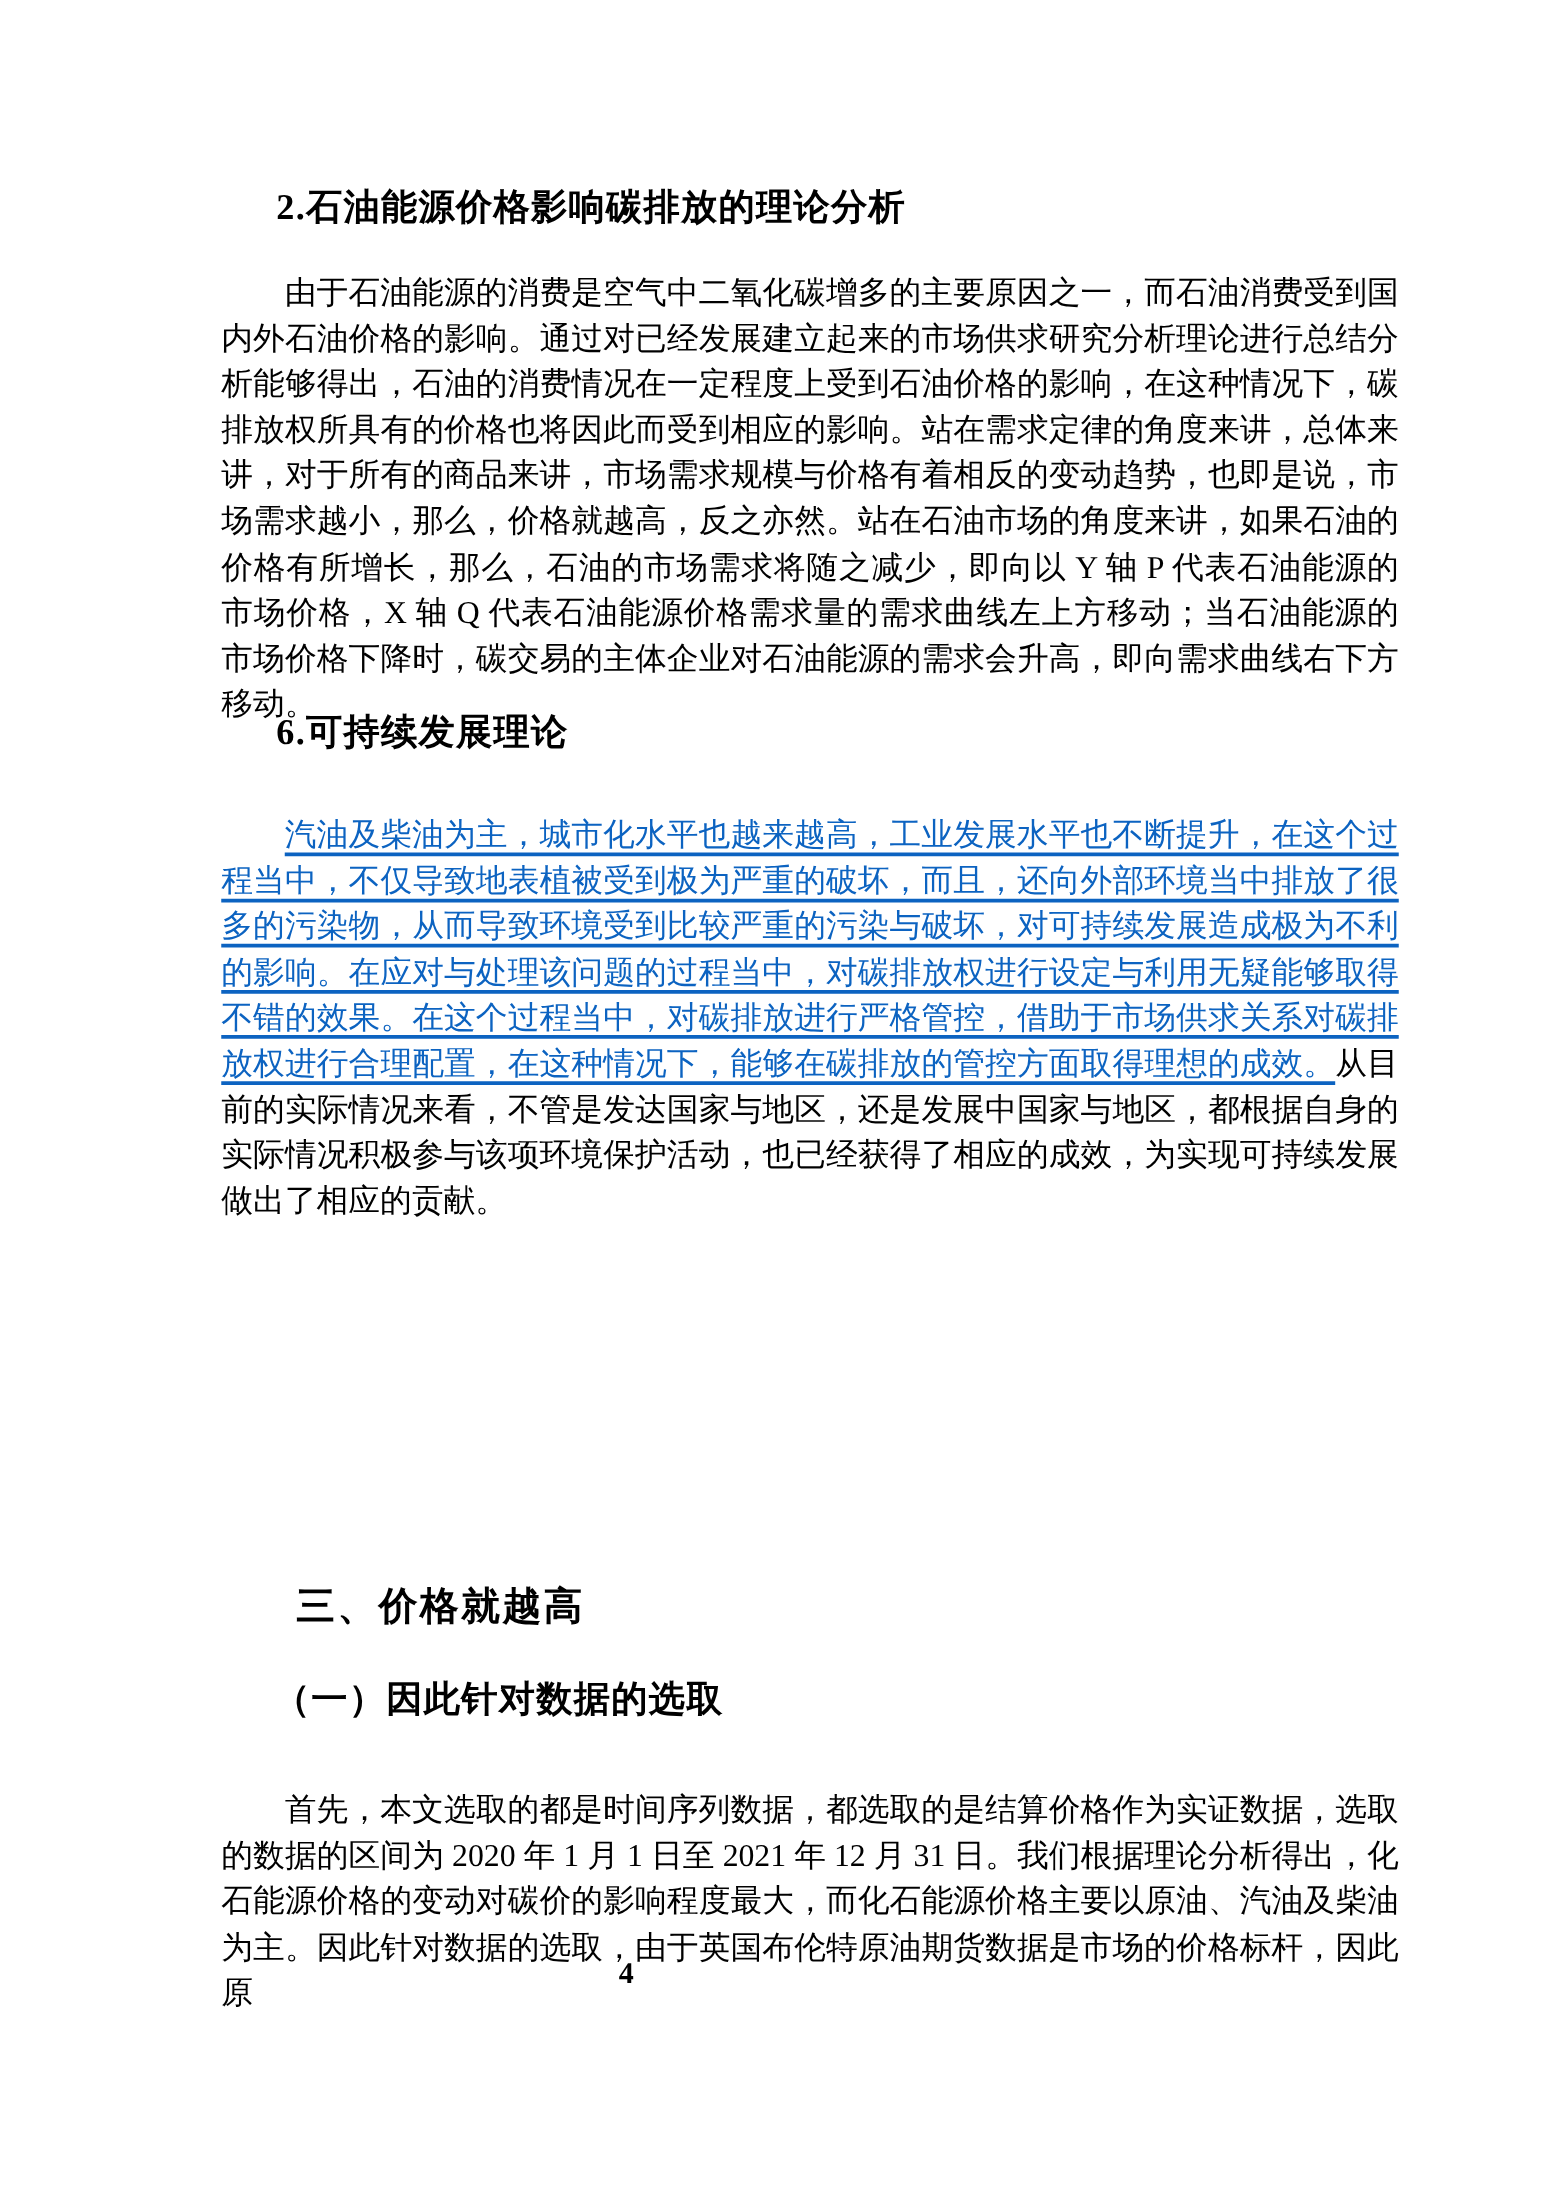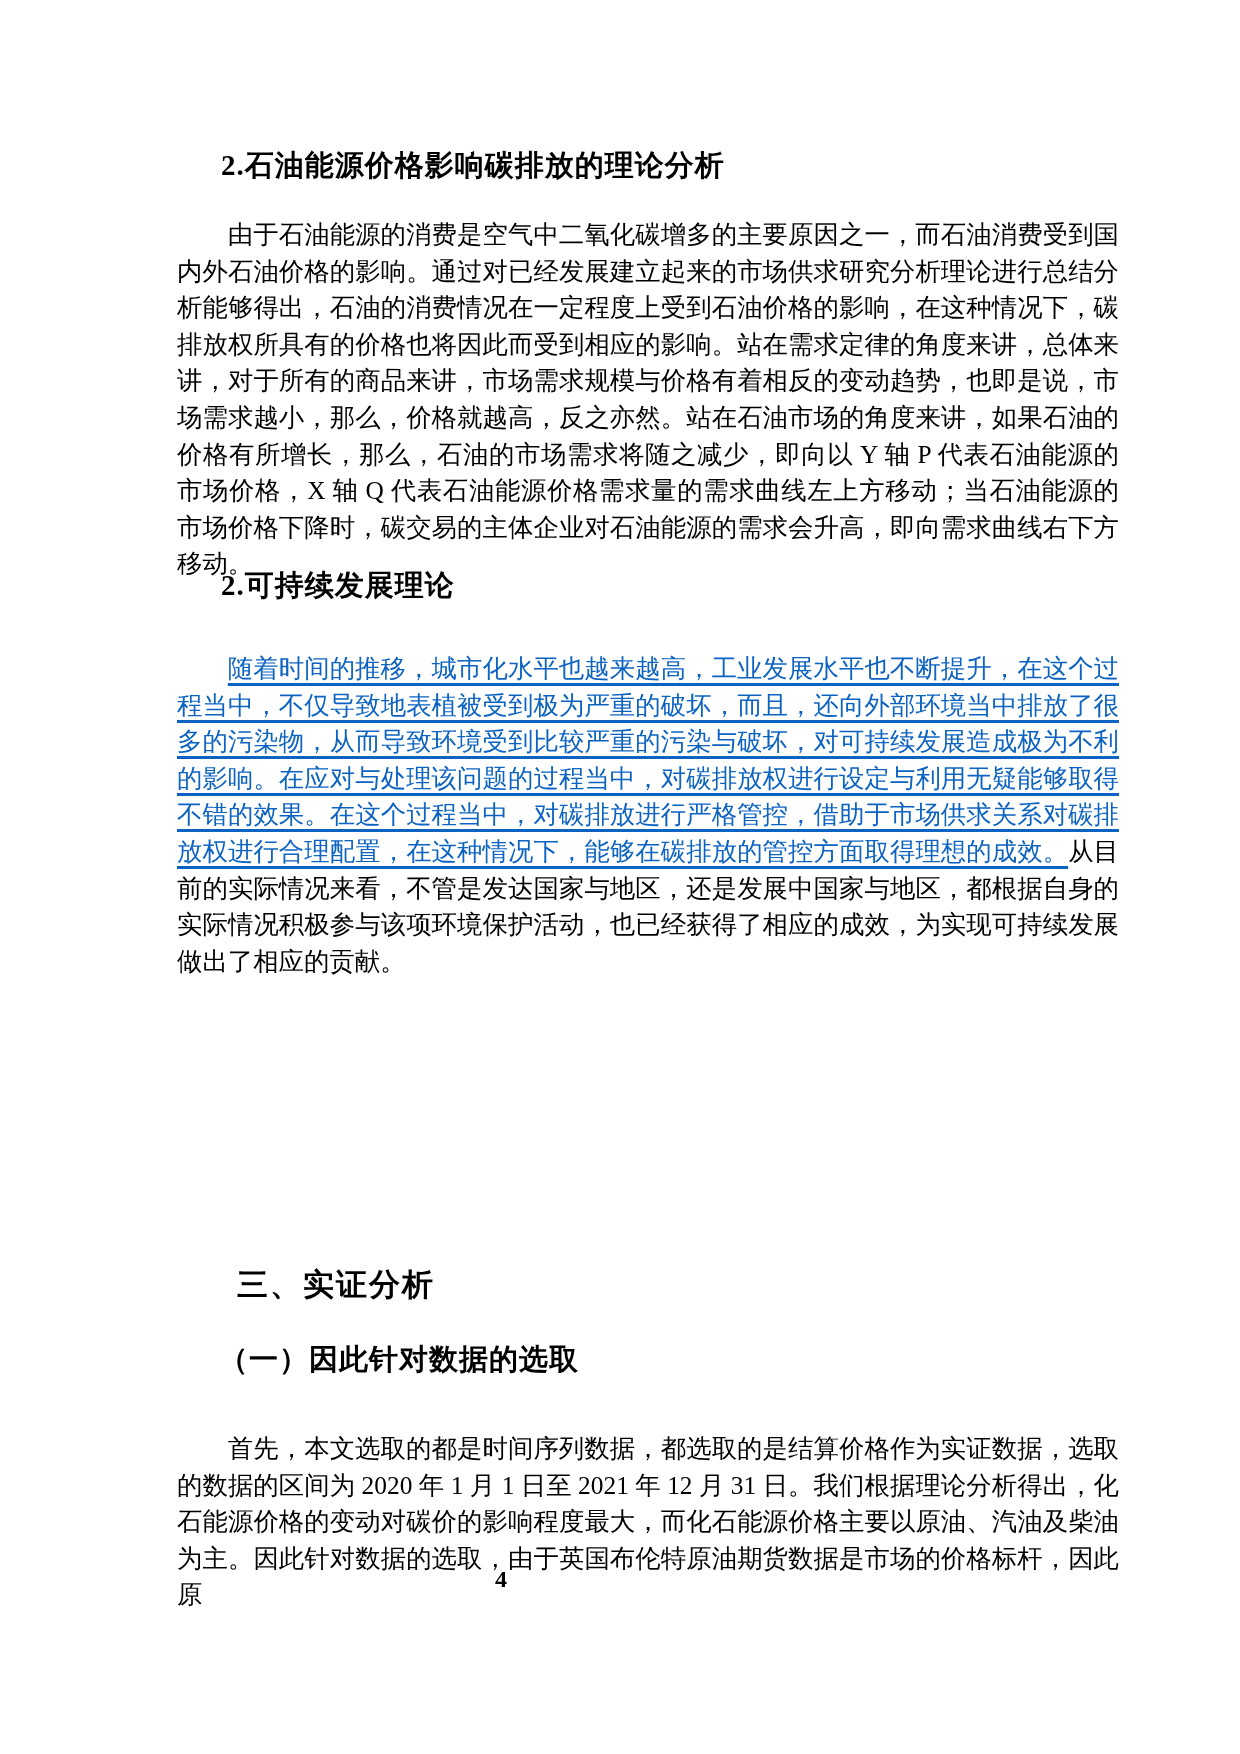--- a/index.html
+++ b/index.html
@@ -60,25 +60,25 @@
 </head>
 <body>
 
 <div class="page">
   <div class="content">
 
     <h3 class="block heading h-num">2.石油能源价格影响碳排放的理论分析</h3>
 
     <p class="block body-text p-oil">由于石油能源的消费是空气中二氧化碳增多的主要原因之一，而石油消费受到国内外石油价格的影响。通过对已经发展建立起来的市场供求研究分析理论进行总结分析能够得出，石油的消费情况在一定程度上受到石油价格的影响，在这种情况下，碳排放权所具有的价格也将因此而受到相应的影响。站在需求定律的角度来讲，总体来讲，对于所有的商品来讲，市场需求规模与价格有着相反的变动趋势，也即是说，市场需求越小，那么，价格就越高，反之亦然。站在石油市场的角度来讲，如果石油的价格有所增长，那么，石油的市场需求将随之减少，即向以 Y 轴 P 代表石油能源的市场价格，X 轴 Q 代表石油能源价格需求量的需求曲线左上方移动；当石油能源的市场价格下降时，碳交易的主体企业对石油能源的需求会升高，即向需求曲线右下方移动。</p>
 
-    <h3 class="block heading h-num2">2.可持续发展理论</h3>
+    <h3 class="block heading h-num2">6.可持续发展理论</h3>
 
-    <p class="block body-text p-sustain"><span class="linked">随着时间的推移，城市化水平也越来越高，工业发展水平也不断提升，在这个过程当中，不仅导致地表植被受到极为严重的破坏，而且，还向外部环境当中排放了很多的污染物，从而导致环境受到比较严重的污染与破坏，对可持续发展造成极为不利的影响。在应对与处理该问题的过程当中，对碳排放权进行设定与利用无疑能够取得不错的效果。在这个过程当中，对碳排放进行严格管控，借助于市场供求关系对碳排放权进行合理配置，在这种情况下，能够在碳排放的管控方面取得理想的成效。</span><span>从目前的实际情况来看，不管是发达国家与地区，还是发展中国家与地区，都根据自身的实际情况积极参与该项环境保护活动，也已经获得了相应的成效，为实现可持续发展做出了相应的贡献。</span></p>
+    <p class="block body-text p-sustain"><span class="linked">汽油及柴油为主，城市化水平也越来越高，工业发展水平也不断提升，在这个过程当中，不仅导致地表植被受到极为严重的破坏，而且，还向外部环境当中排放了很多的污染物，从而导致环境受到比较严重的污染与破坏，对可持续发展造成极为不利的影响。在应对与处理该问题的过程当中，对碳排放权进行设定与利用无疑能够取得不错的效果。在这个过程当中，对碳排放进行严格管控，借助于市场供求关系对碳排放权进行合理配置，在这种情况下，能够在碳排放的管控方面取得理想的成效。</span><span>从目前的实际情况来看，不管是发达国家与地区，还是发展中国家与地区，都根据自身的实际情况积极参与该项环境保护活动，也已经获得了相应的成效，为实现可持续发展做出了相应的贡献。</span></p>
 
-    <h2 class="block heading h-chap">三、实证分析</h2>
+    <h2 class="block heading h-chap">三、价格就越高</h2>
 
     <h3 class="block heading h-sub">（一）因此针对数据的选取</h3>
 
     <p class="block body-text p-data">首先，本文选取的都是时间序列数据，都选取的是结算价格作为实证数据，选取的数据的区间为 2020 年 1 月 1 日至 2021 年 12 月 31 日。我们根据理论分析得出，化石能源价格的变动对碳价的影响程度最大，而化石能源价格主要以原油、汽油及柴油为主。因此针对数据的选取，由于英国布伦特原油期货数据是市场的价格标杆，因此原</p>
 
   </div>
 
   <div class="page-number">4</div>
 </div>
 

